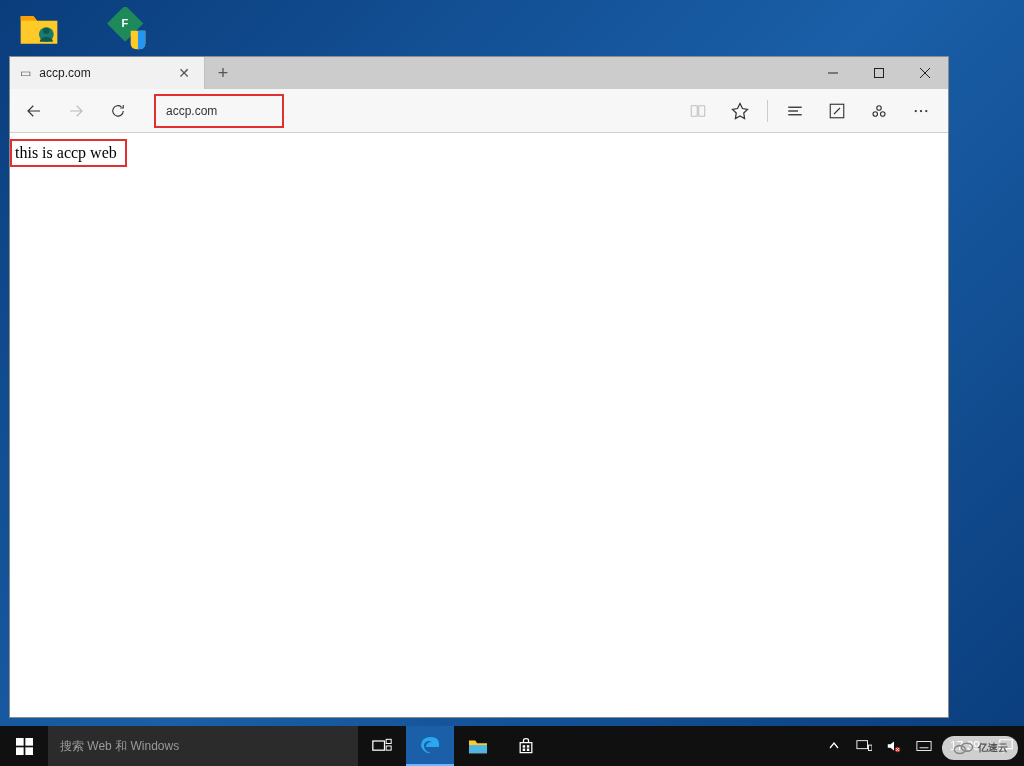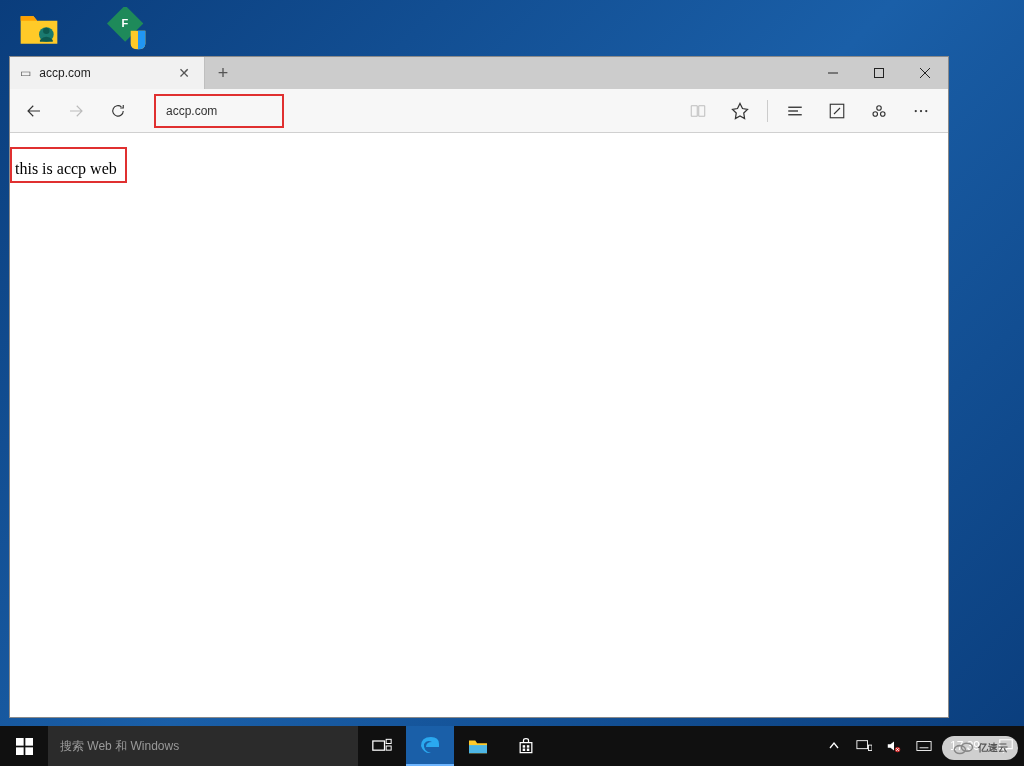--- a/index.html
+++ b/index.html
@@ -118,23 +118,23 @@
     }
     .sep { width: 1px; height: 22px; background: #ccc; margin: 0 4px; }
 
     .content {
       flex: 1;
       background: #fff;
       position: relative;
     }
     .highlight-box {
       position: absolute;
-      top: 14px; left: 0;
+      top: 6px; left: 0;
       border: 2px solid #e03030;
-      padding: 11px 8px 3px 3px;
+      padding: 3px 8px 3px 3px;
       font-family: "Times New Roman", serif;
       font-size: 16px;
       color: #000;
     }
 
     
     .taskbar {
       position: absolute;
       left: 0; right: 0; bottom: 0;
       height: 40px;

